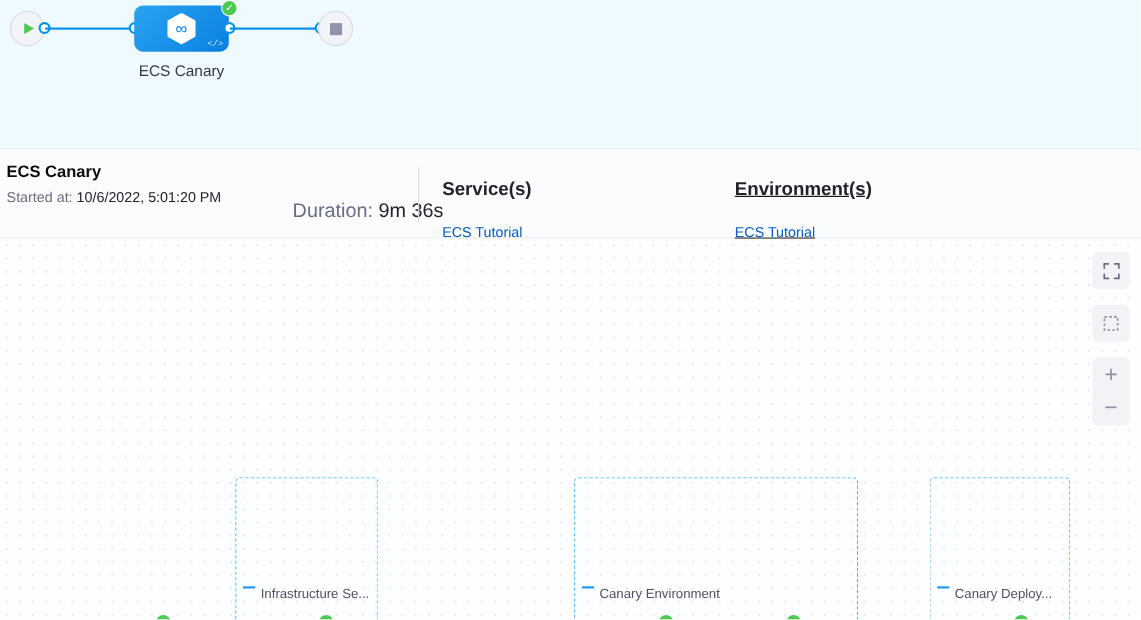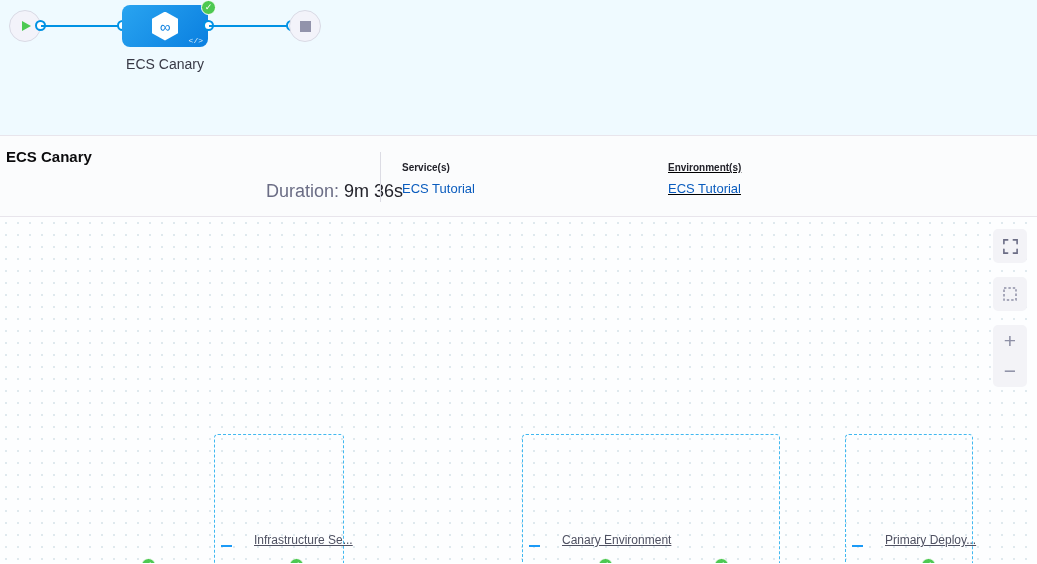--- a/index.html
+++ b/index.html
@@ -73,22 +73,22 @@
     position: relative;
     width: 1037px; height: 81px;
     background: #fbfcfd;
     border-bottom: 1px solid #e8e5ec;
     padding: 12px 0 0 6px;
   }
   .info-title { font-size: 15px; font-weight: bold; color: #0b0b0d; }
   .info-sub { margin-top: 7px; font-size: 13px; color: #22222a; }
   .info-sub .lbl { color: #6b6d85; }
   .meta-col { position: absolute; top: 26px; }
-  .meta-head { font-size: 10px; font-weight: bold; color: #22222a; }
-  .meta-link { margin-top: 8px; font-size: 13px; color: #0a5cbe; cursor: pointer; }
+  .meta-head { font-size: 17px; font-weight: bold; color: #22222a; }
+  .meta-link { margin-top: 21px; font-size: 13px; color: #0a5cbe; cursor: pointer; }
   .vdiv {
     position: absolute; left: 380px; top: 16px;
     width: 1px; height: 50px; background: #dcdce4;
   }
 
   
   .canvas {
     position: relative;
     width: 1037px; height: 346px;
     background-color: #fdfeff;
@@ -99,21 +99,21 @@
   .group-box {
     position: absolute;
     border: 1px dashed #40b8f0;
     border-radius: 4px;
     background: transparent;
   }
   .group-label {
     position: absolute;
     font-size: 12px; color: #4f5162;
     white-space: nowrap;
-    display: flex; align-items: flex-end; gap: 22px; text-decoration: underline;
+    display: flex; align-items: flex-start; gap: 5px;
   }
   .group-dash { width: 11px; height: 2px; background: #1b9af7; display: inline-block; }
 
   
   .ctrl {
     position: absolute; right: 10px;
     width: 34px; border-radius: 5px;
     background: #f3f3f7;
     display: flex; align-items: center; justify-content: center;
     color: #6b6d85; cursor: pointer;
@@ -149,20 +149,23 @@
   <div class="mini-dot" style="left:286px; top:20px;"></div>
   <div class="stop-circle" style="left:289px; top:10px;">
     <div class="stop-sq"></div>
   </div>
 
   <div class="stage-label" style="left:100px; top:56px; width:130px;">ECS Canary</div>
 </div>
 
 <div class="info-bar">
   <div class="info-title">ECS Canary</div>
+  <div class="info-sub">
+    <span class="lbl">Started at</span><span class="lbl">: </span><span>10/6/2022, 5:01:20 PM</span>
+  </div>
 
   <div style="position:absolute; left:266px; top:45px; font-size:18px; color:#22222a;">
     <span style="color:#6b6d85;">Duration</span><span style="color:#6b6d85;">: </span><span>9m 36s</span>
   </div>
 
   <div class="vdiv"></div>
 
   <div class="meta-col" style="left:402px;">
     <div class="meta-head">Service(s)</div>
     <div class="meta-link">ECS Tutorial</div>
@@ -183,21 +186,21 @@
   <div class="group-label" style="left:221px; top:316px;">
     <span class="group-dash"></span>
     <span>Infrastructure Se...</span>
   </div>
   <div class="group-label" style="left:529px; top:316px;">
     <span class="group-dash"></span>
     <span>Canary Environment</span>
   </div>
   <div class="group-label" style="left:852px; top:316px;">
     <span class="group-dash"></span>
-    <span>Primary Deploy...</span>
+    <span>Canary Deploy...</span>
   </div>
 
   <div class="check-badge" style="left:141px; top:341px;">✓</div>
 
   <div class="check-badge" style="left:289px; top:341px;">✓</div>
 
   <div class="check-badge" style="left:598px; top:341px;">✓</div>
 
   <div class="check-badge" style="left:714px; top:341px;">✓</div>
 

